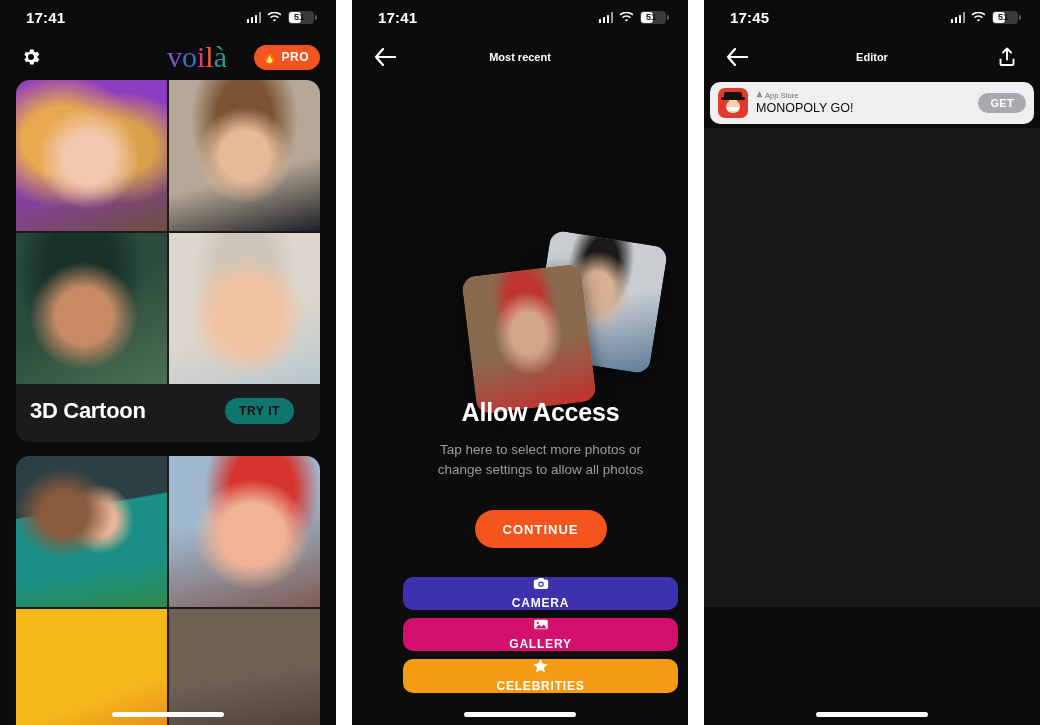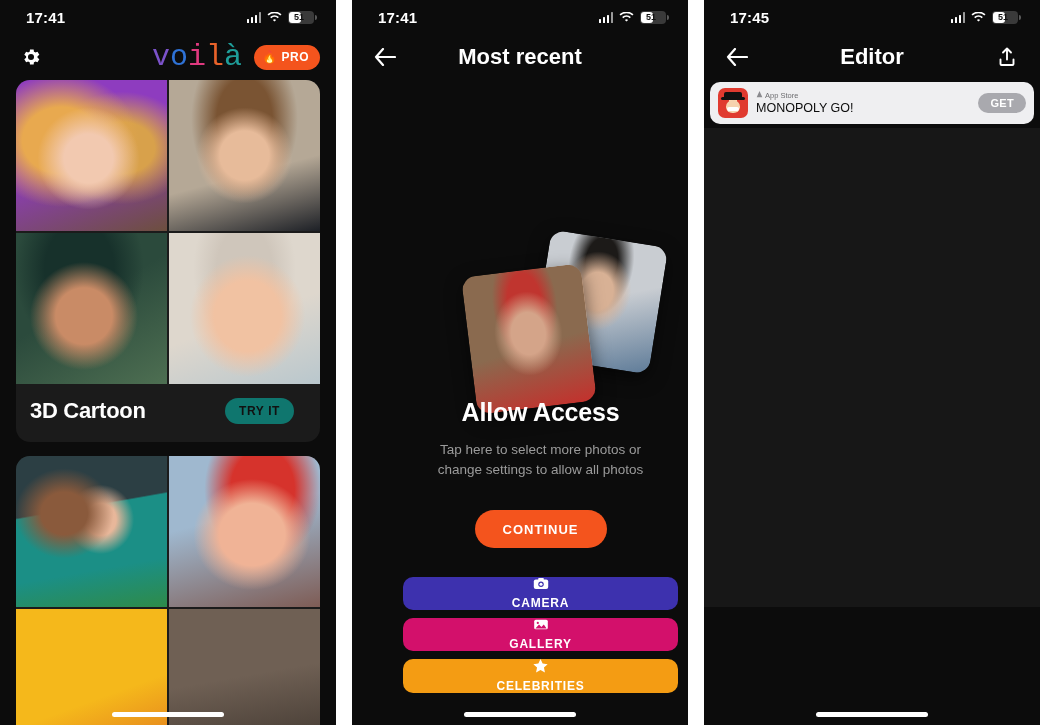--- a/index.html
+++ b/index.html
@@ -67,21 +67,21 @@
   
   .appbar {
     height: 46px;
     display: flex; align-items: center;
     padding: 0 16px;
     position: relative;
   }
   .gear-btn { width: 30px; height: 30px; display:flex; align-items:center; justify-content:center; cursor:pointer; }
   .logo {
     position: absolute; left: 11px; right: 0; text-align: center;
-    font-family: Liberation Mono, monospace;
+    font-family: Liberation Serif, serif;
     font-size: 30px; line-height: 30px; font-weight: 400;
     pointer-events: none;
     padding-left: 47px;
   }
   .logo span { display:inline; }
   .pro-badge {
     margin-left: auto;
     background: #f4541d;
     color: #fff;
     border-radius: 14px;
@@ -118,21 +118,21 @@
   .card-desc { color:#8e8e8e; font-size: 13.5px; line-height: 20px; margin-top: 8px; max-width: 265px; }
 
   
   .navbar {
     height: 46px; display:flex; align-items:center; padding: 0 18px;
     position: relative;
   }
   .nav-back { width:30px; height:30px; display:flex; align-items:center; justify-content:center; cursor:pointer; }
   .nav-title {
     position:absolute; left:0; right:0; text-align:center;
-    color:#fff; font-size:22px; font-weight:700; pointer-events:none;
+    color:#fff; font-size:11px; font-weight:700; pointer-events:none;
   }
   .nav-action { margin-left:auto; width:30px; height:30px; display:flex; align-items:center; justify-content:center; cursor:pointer; }
 
   
   .mid-body { height: 645px; position: relative; margin-left: 41px; }
   .collage { position:absolute; left:0; right:0; top:148px; height:170px; }
   .photo {
     position:absolute; border-radius: 14px; overflow:hidden;
     box-shadow: 0 6px 18px rgba(0,0,0,.55);
     background-size: cover; background-position:center;

